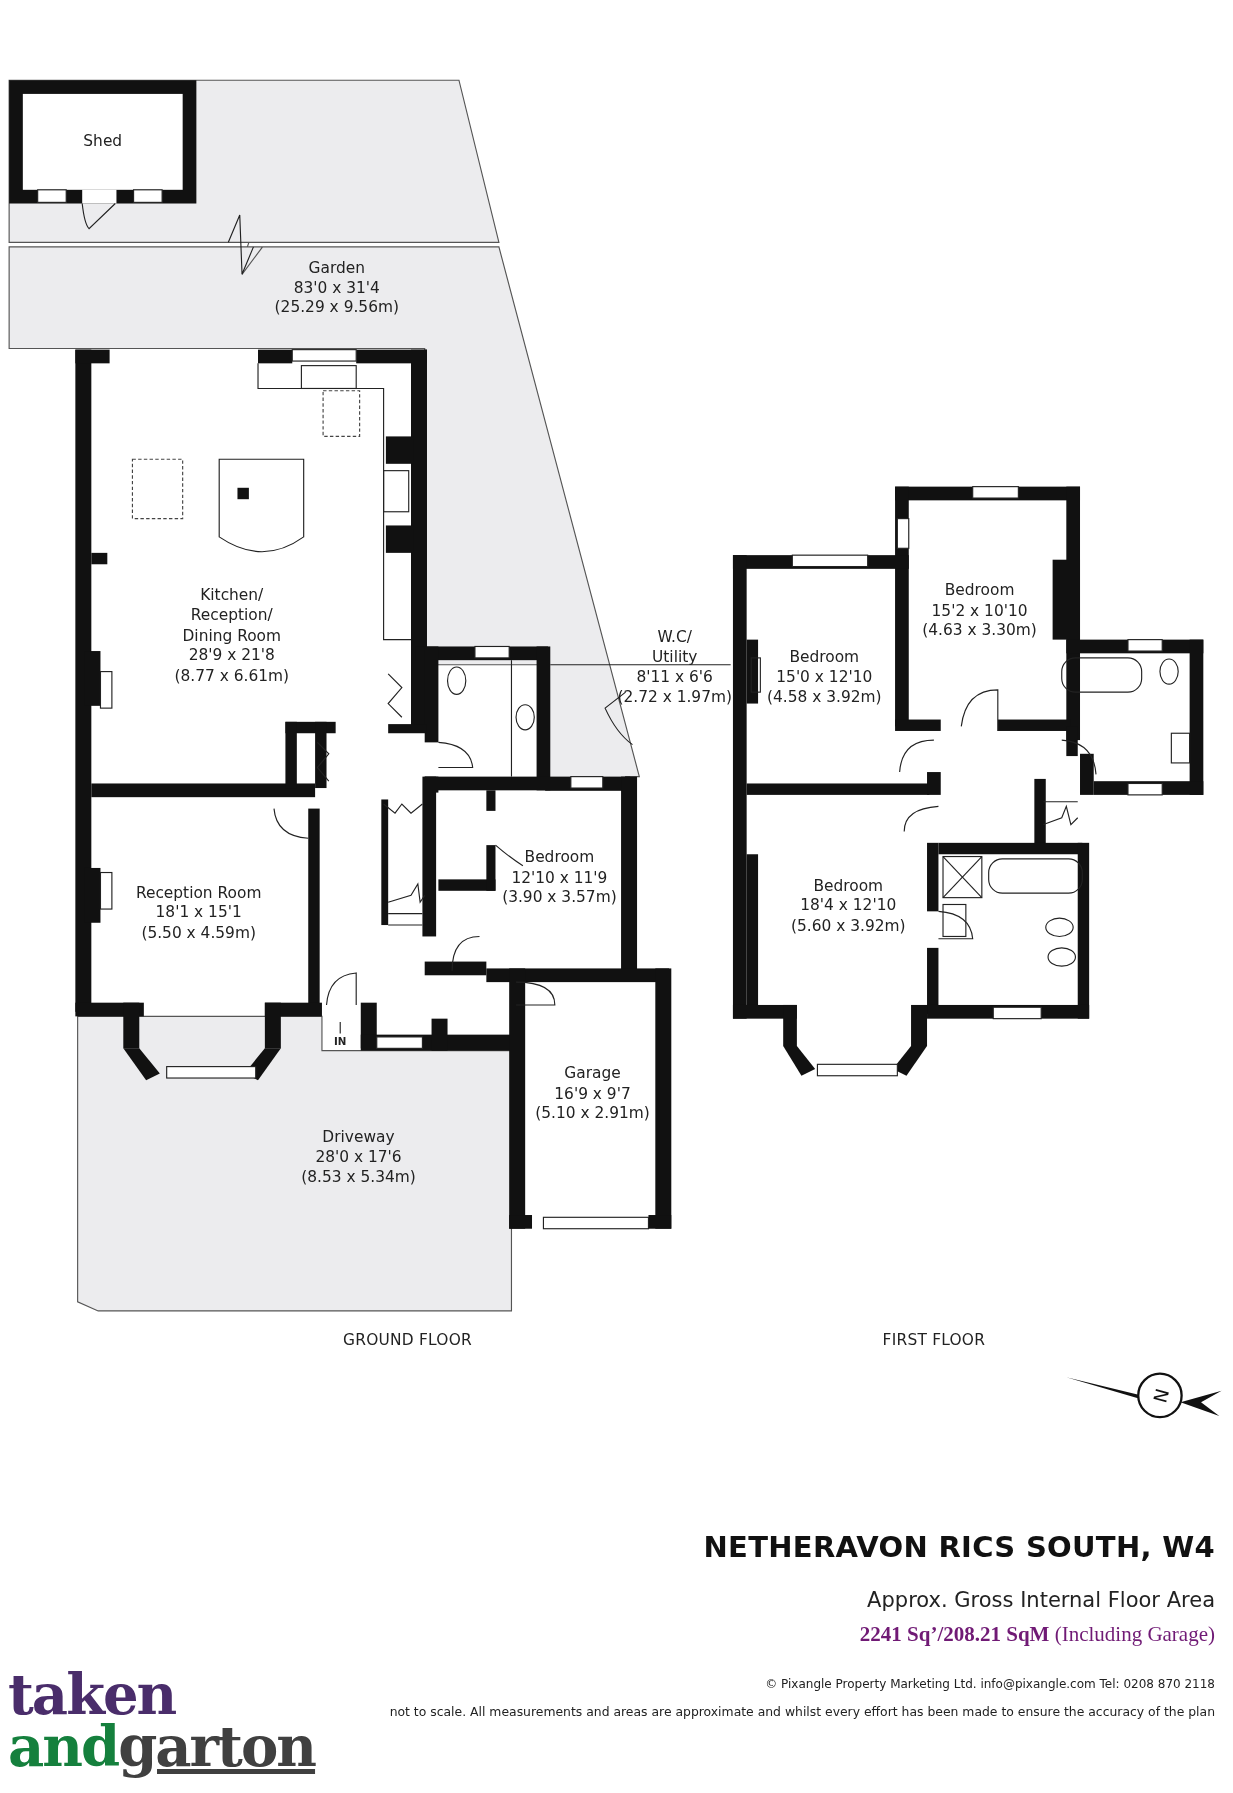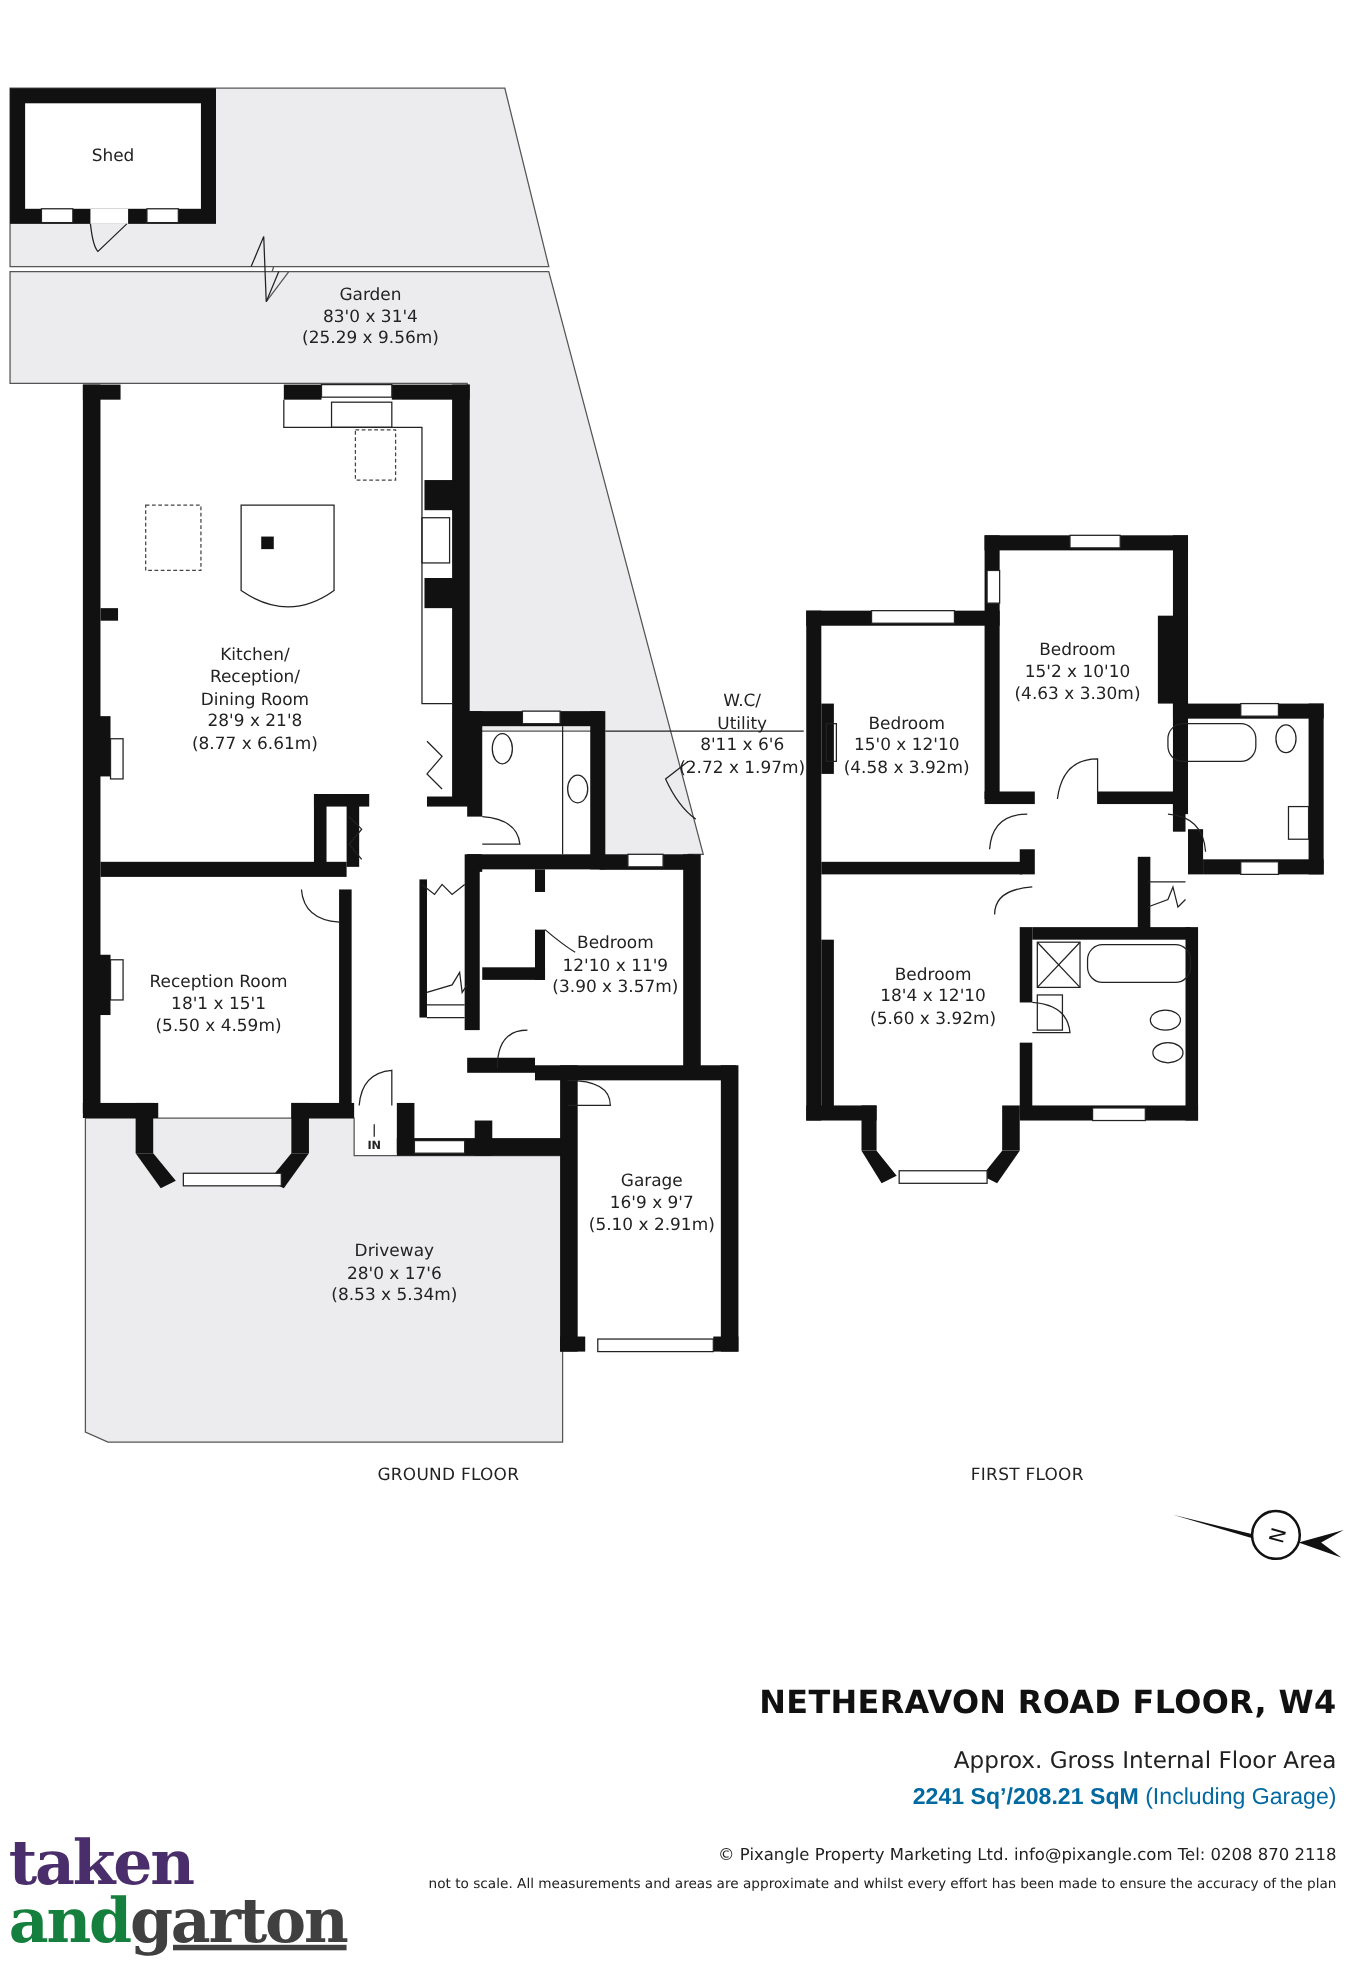--- a/index.html
+++ b/index.html
@@ -7,23 +7,23 @@
   #plan{position:absolute;left:0;top:0;width:1233px;height:1793px;}
   .lbl{font-family:"DejaVu Sans",sans-serif;font-size:13.5px;fill:#222;text-anchor:middle;}
   .floorlbl{font-family:"DejaVu Sans",sans-serif;font-size:13.5px;fill:#222;text-anchor:middle;letter-spacing:0.2px;}
   .wall{fill:#111;}
   .out{fill:#ececee;stroke:#555;stroke-width:1;}
   .thin{fill:none;stroke:#222;stroke-width:1;}
   .dash{fill:none;stroke:#444;stroke-width:1;stroke-dasharray:3 2;}
   .win{fill:#fff;stroke:#222;stroke-width:1;}
   .title{position:absolute;right:18px;top:1530px;font-family:"DejaVu Sans",sans-serif;font-weight:bold;font-size:29px;letter-spacing:0.3px;color:#111;}
   .sub{position:absolute;right:18px;top:1588px;font-family:"DejaVu Sans",sans-serif;font-size:21px;color:#222;}
-  .area{position:absolute;right:18px;top:1622px;font-family:Liberation Sans, sans-serif;font-size:21px;color:#0369a1;}
+  .area{position:absolute;right:18px;top:1622px;font-family:Liberation Serif, serif;font-size:21px;color:#701a75;}
   .area b{font-weight:bold;}
-  .copy{position:absolute;right:18px;top:1677px;font-family:"DejaVu Sans",sans-serif;font-size:15px;color:#222;}
+  .copy{position:absolute;right:18px;top:1677px;font-family:"DejaVu Sans",sans-serif;font-size:12px;color:#222;}
   .disc{position:absolute;right:18px;top:1702px;width:960px;text-align:right;font-family:"DejaVu Sans",sans-serif;font-size:12.4px;line-height:20px;color:#222;}
   .logo{position:absolute;left:8px;top:1668px;font-family:"DejaVu Serif",serif;font-weight:bold;font-size:56px;line-height:52px;letter-spacing:-2px;}
   .logo .l1{color:#4a2d6b;display:block;}
   .logo .and{color:#15803d;}
   .logo .garton{color:#404040;text-decoration:underline;}
 </style>
 </head>
 <body>
 
 <svg id="plan" viewBox="0 0 1080 1570" xmlns="http://www.w3.org/2000/svg">
@@ -266,21 +266,21 @@
   </g>
 
   <g>
     <polygon points="934,1206 1000,1222 1002,1226" fill="#111"></polygon>
     <polygon points="1034,1228 1070,1218 1052,1228 1068,1240" fill="#111"></polygon>
     <circle cx="1016" cy="1222" r="19" fill="#fff" stroke="#111" stroke-width="2"></circle>
     <text x="1016" y="1229" text-anchor="middle" font-family="DejaVu Sans, sans-serif" font-size="16" fill="#111" transform="rotate(-75 1016 1222)">N</text>
   </g>
 </svg>
 
-<div class="title">NETHERAVON ROAD FLOOR, W4</div>
+<div class="title">NETHERAVON RICS SOUTH, W4</div>
 <div class="sub">Approx. Gross Internal Floor Area</div>
 <div class="area"><b>2241 Sq’/208.21 SqM</b> <span>(Including Garage)</span></div>
 <div class="copy">© Pixangle Property Marketing Ltd. info@pixangle.com Tel: 0208 870 2118</div>
 <div class="disc">
   <div>not to scale. All measurements and areas are approximate and whilst every effort has been made to ensure the accuracy of the plan</div>
 </div>
 <div class="logo">
   <span class="l1">taken</span>
   <span class="and">and</span><span class="garton">garton</span>
 </div>

